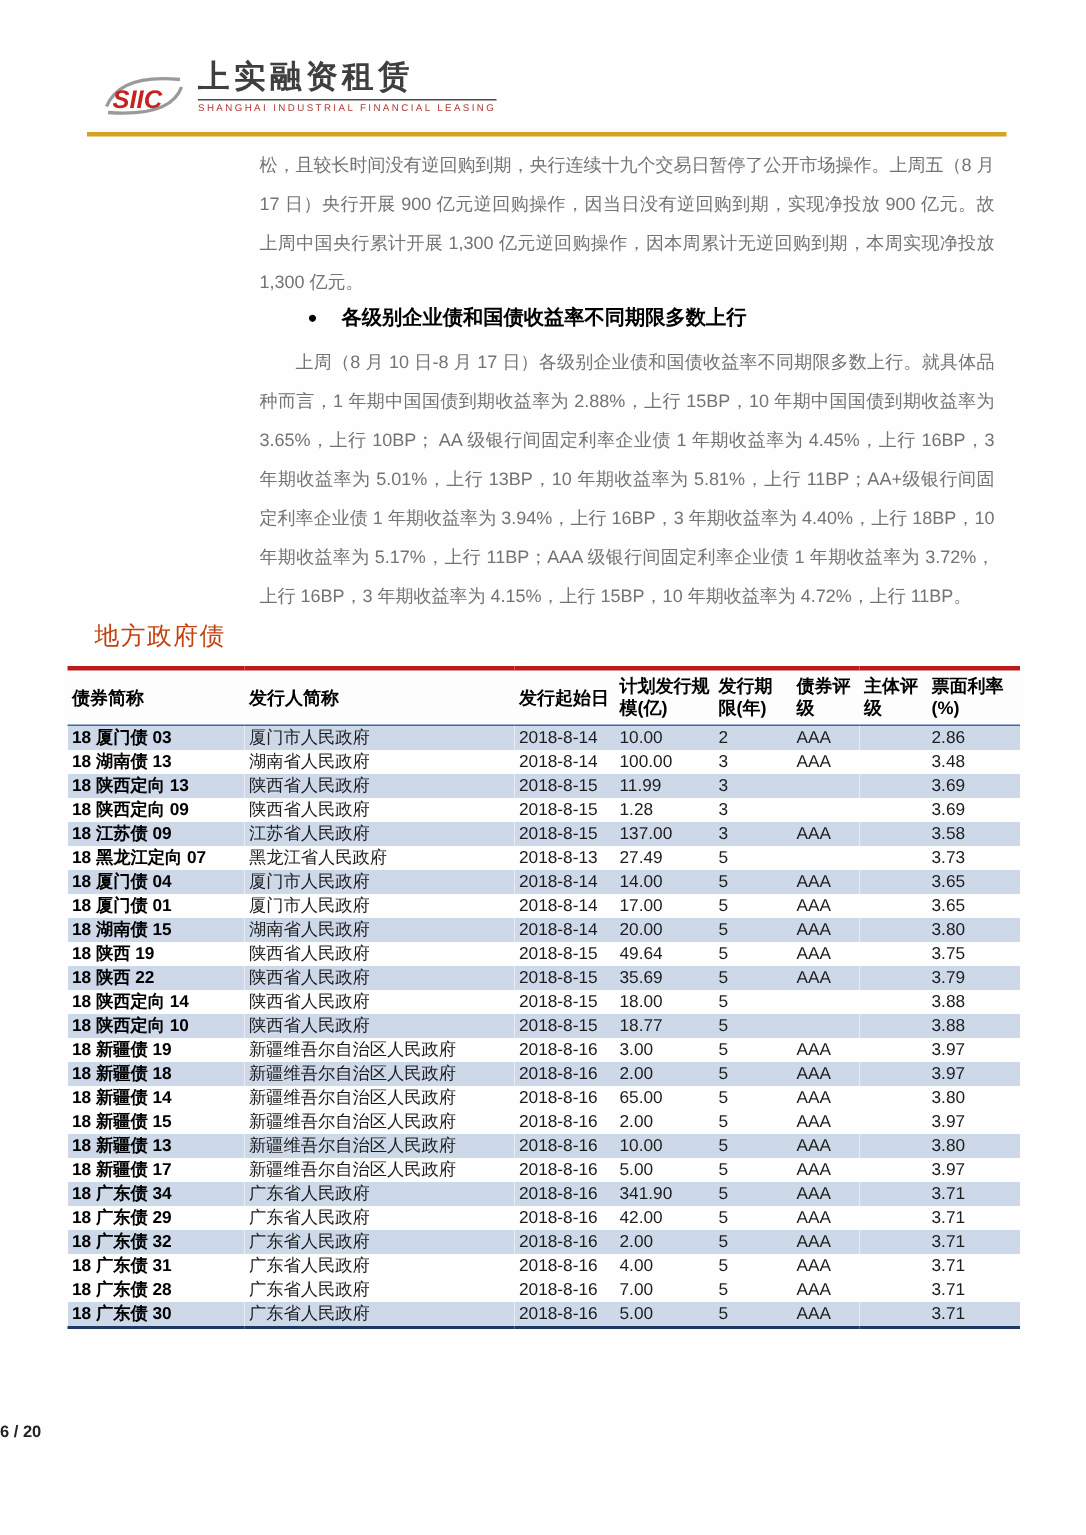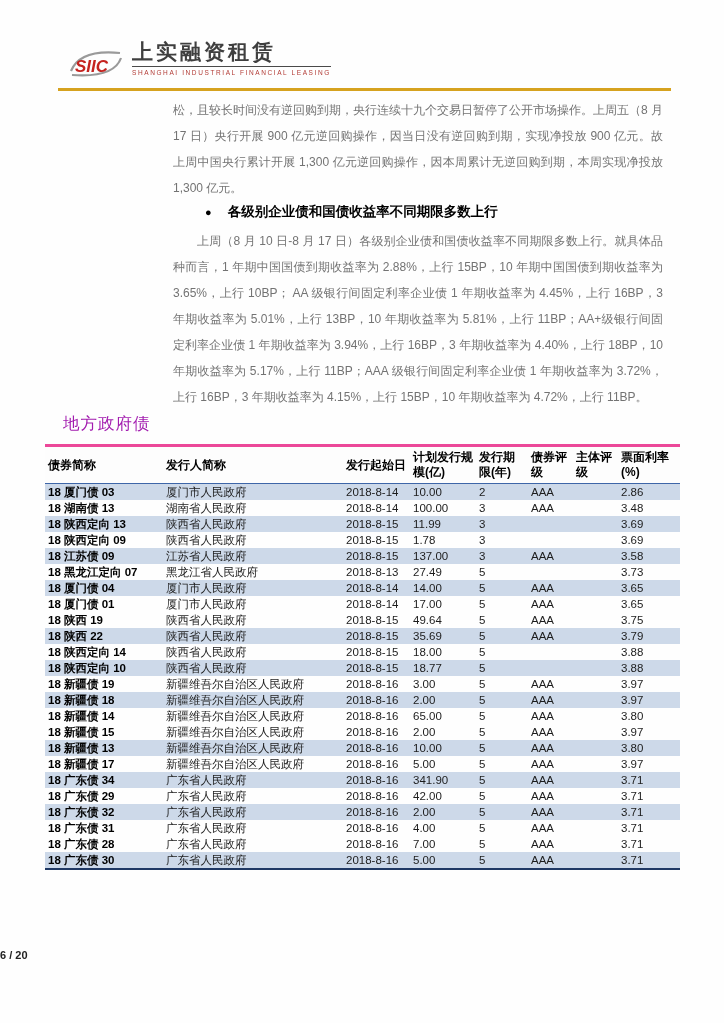--- a/index.html
+++ b/index.html
@@ -43,28 +43,28 @@
   .bullet-heading{
     position:absolute;top:202px;left:205px;
     font-size:13.5px;font-weight:bold;color:#000;line-height:20px;
     display:flex;align-items:center;
   }
   .bullet-heading .dot{font-size:11px;margin-right:16px;}
 
   
   .section-title{
     position:absolute;top:413px;left:63px;
-    font-size:16.5px;color:#a21caf;letter-spacing:1px;
+    font-size:16.5px;color:#c2410c;letter-spacing:1px;
   }
 
   
   .table-wrap{position:absolute;top:444px;left:45px;width:635px;}
   table.bond{
     border-collapse:collapse;table-layout:fixed;width:635px;
-    border-top:3px solid #ec4899;
+    border-top:3px solid #b91c1c;
     border-bottom:2.5px solid #1f3864;
     font-size:11.5px;
   }
   table.bond th{
     font-size:12px;font-weight:bold;color:#000;text-align:left;
     vertical-align:middle;line-height:15px;
     padding:3px 2px 3px 3px;
     border-bottom:1.2px solid #3e66a8;
     background:#fdfdfd;
   }
@@ -167,21 +167,21 @@
             <td>11.99</td>
             <td>3</td>
             <td></td>
             <td></td>
             <td>3.69</td>
           </tr>
           <tr>
             <td>18 陕西定向 09</td>
             <td>陕西省人民政府</td>
             <td>2018-8-15</td>
-            <td>1.78</td>
+            <td>1.28</td>
             <td>3</td>
             <td></td>
             <td></td>
             <td>3.69</td>
           </tr>
           <tr class="alt">
             <td>18 江苏债 09</td>
             <td>江苏省人民政府</td>
             <td>2018-8-15</td>
             <td>137.00</td>
@@ -213,20 +213,30 @@
           <tr>
             <td>18 厦门债 01</td>
             <td>厦门市人民政府</td>
             <td>2018-8-14</td>
             <td>17.00</td>
             <td>5</td>
             <td>AAA</td>
             <td></td>
             <td>3.65</td>
           </tr>
+          <tr class="alt">
+            <td>18 湖南债 15</td>
+            <td>湖南省人民政府</td>
+            <td>2018-8-14</td>
+            <td>20.00</td>
+            <td>5</td>
+            <td>AAA</td>
+            <td></td>
+            <td>3.80</td>
+          </tr>
           <tr>
             <td>18 陕西 19</td>
             <td>陕西省人民政府</td>
             <td>2018-8-15</td>
             <td>49.64</td>
             <td>5</td>
             <td>AAA</td>
             <td></td>
             <td>3.75</td>
           </tr>

